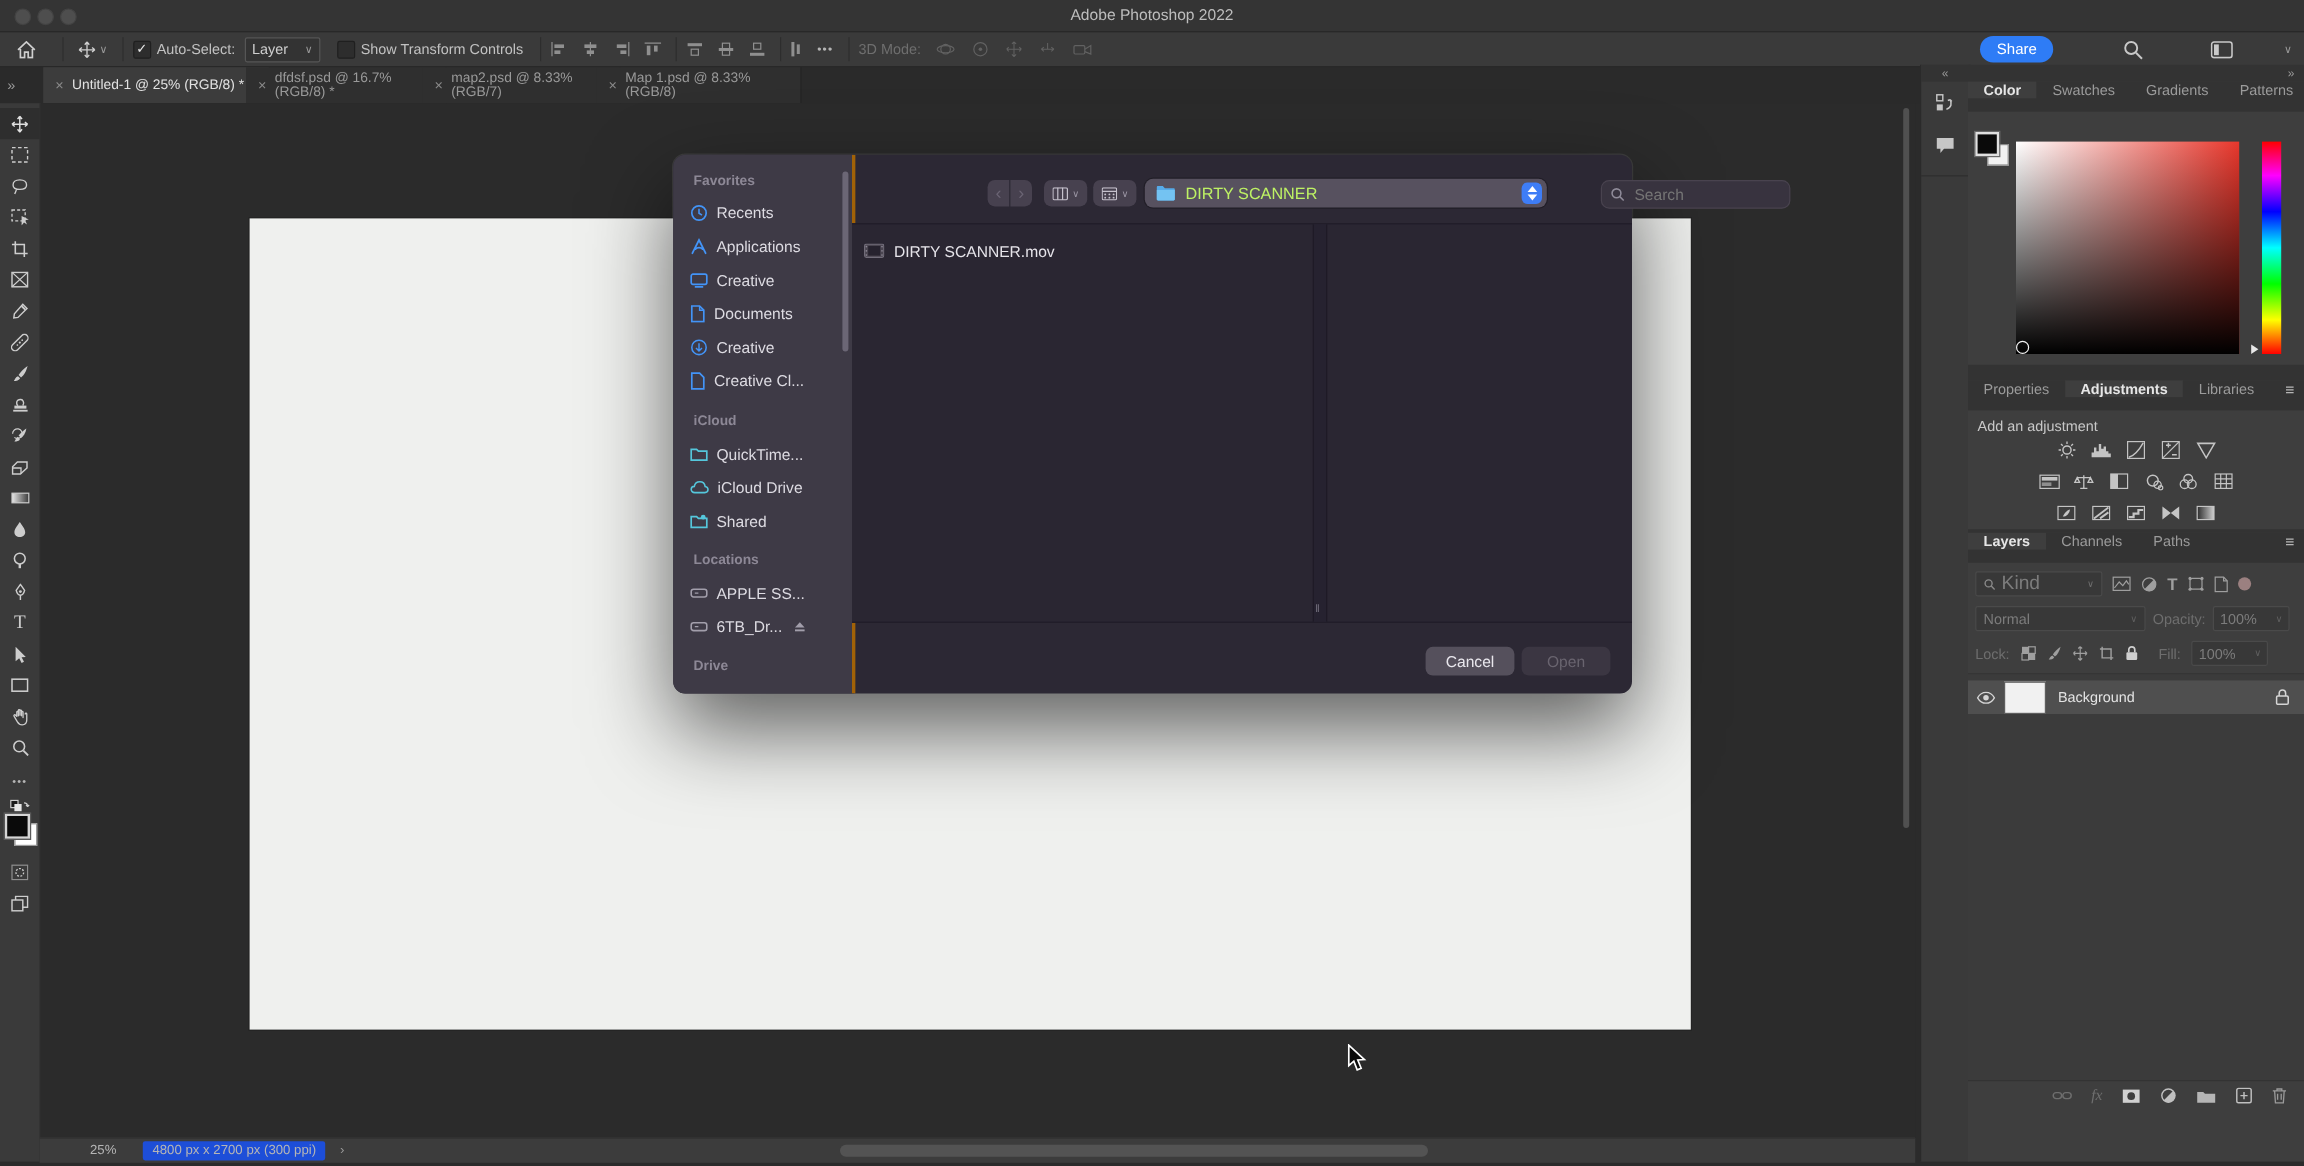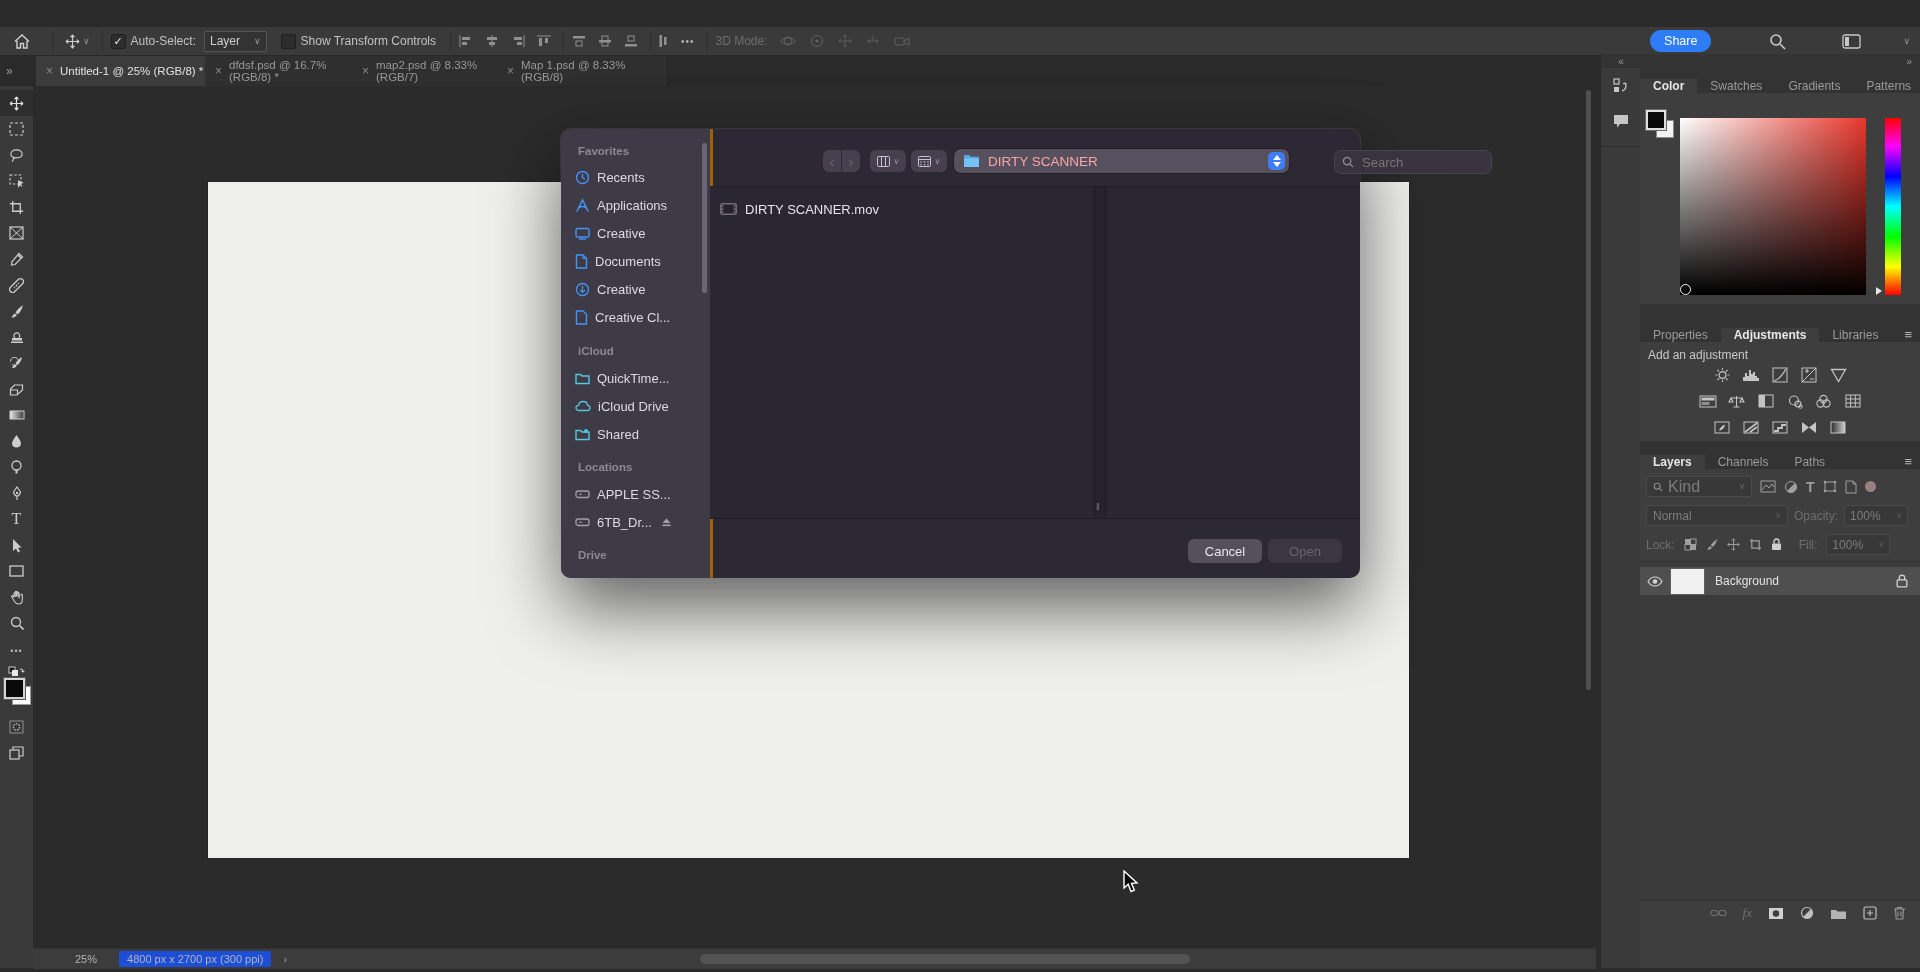--- a/index.html
+++ b/index.html
@@ -39,21 +39,21 @@
   .pasteboard{left:33px;top:86px;width:1563px;height:862px;background:#2b2b2b;}
   .canvas{position:absolute;left:175px;top:96px;width:1201px;height:676px;background:#eff0ee;box-shadow:0 0 0 1px #242424;}
   .vscroll{position:absolute;left:1553px;top:4px;width:5px;height:600px;background:#505050;border-radius:3px;}
   .statusbar{left:33px;top:948px;width:1563px;height:20px;background:#3c3c3c;border-top:1px solid #323232;color:#b5b5b5;font-size:11px;}
   .hscroll{position:absolute;left:667px;top:5px;width:490px;height:10px;background:#535353;border-radius:5px;}
 
   
   .dockstrip{left:1600px;top:54px;width:40px;height:914px;background:#3a3a3a;border-left:1px solid #2a2a2a;border-right:1px solid #2a2a2a;}
   .dock{left:1640px;top:54px;width:280px;height:914px;background:#3e3e3e;}
   .dockhead{height:14px;background:#333;color:#9a9a9a;font-size:10px;display:flex;align-items:center;}
-  .ptabs{height:25px;background:#333;display:flex;align-items:flex-end;color:#9b9b9b;font-size:12px;}
+  .ptabs{height:25px;background:#333;display:flex;align-items:flex-start;color:#9b9b9b;font-size:12px;}
   .ptab{padding:0 13px;display:flex;align-items:center;}
   .ptab.active{background:#3e3e3e;color:#e6e6e6;font-weight:bold;}
   .pmenu{margin-left:auto;color:#b5b5b5;padding:0 8px;display:flex;align-items:center;font-size:13px;}
   .spectrum{position:absolute;left:40px;top:50px;width:186px;height:177px;
     background:linear-gradient(to bottom,rgba(0,0,0,0) 0%,#000 100%),linear-gradient(to right,#fff 0%,#e8372c 100%);}
   .huebar{position:absolute;left:245px;top:50px;width:16px;height:177px;
     background:linear-gradient(to bottom,#f00 0%,#f0f 16%,#00f 33%,#0ff 50%,#0f0 67%,#ff0 84%,#f00 100%);}
   .adjicon{width:24px;height:20px;display:flex;align-items:center;justify-content:center;color:#c4c4c4;}
   .lrow-box{background:#383838;border:1px solid #4a4a4a;border-radius:2px;color:#7c7c7c;display:flex;align-items:center;}
   .layersel{position:absolute;left:0;width:280px;height:28px;background:#4f4f4f;display:flex;align-items:center;color:#e3e3e3;font-size:12px;}
@@ -75,20 +75,26 @@
   .dfooter{position:absolute;left:149px;top:388px;width:650px;height:61px;}
   .macbtn{position:absolute;top:22px;height:24px;border-radius:6px;font-size:13px;display:flex;align-items:center;justify-content:center;}
 
   .lbl{white-space:nowrap;}
 </style>
 </head>
 <body>
 
 <div id="screen">
 
+  <div class="abs titlebar">
+    <span class="tl" style="left:12px;"></span>
+    <span class="tl" style="left:31px;"></span>
+    <span class="tl" style="left:50px;"></span>
+    <div class="title">Adobe Photoshop 2022</div>
+  </div>
 
   <div class="abs optionsbar row">
     <span class="tool" style="position:static;width:44px;">
       <svg width="16" height="15" viewBox="0 0 16 15">
           <path d="M1 7.5 L8 1 L15 7.5 M3 6.8 V14 H6.5 V9.5 H9.5 V14 H13 V6.8" stroke="#d0d0d0" stroke-width="1.4" fill="none"></path>
         </svg>
     </span>
     <span class="obar-sep"></span>
     <span class="row" style="gap:3px;padding:0 4px;">
       <svg width="15" height="15" viewBox="0 0 16 16">
@@ -779,21 +785,21 @@
             <circle cx="10" cy="8.7" r="0.8" fill="#c6c2cd"></circle>
           </svg>
         <span style="font-size:8px;color:#9a95a3;">∨</span>
       </span>
 
       <div class="abs row" style="left:244px;top:20px;width:335px;height:24px;background:#57515f;border-radius:7px;padding:0;box-shadow:0 0 0 1px rgba(0,0,0,.25);">
         <svg width="17" height="14" viewBox="0 0 17 14" style="margin-left:9px;">
             <path d="M1 2 C1 1.4 1.4 1 2 1 H6 L7.7 2.8 H15 C15.6 2.8 16 3.2 16 3.8 V12 C16 12.6 15.6 13 15 13 H2 C1.4 13 1 12.6 1 12 Z" fill="#56aae8"></path>
             <path d="M1 4.4 H16 V12 C16 12.6 15.6 13 15 13 H2 C1.4 13 1 12.6 1 12 Z" fill="#74c3f2"></path>
           </svg>
-        <span style="margin-left:8px;font-size:13.5px;color:#fca5a5;">DIRTY SCANNER</span>
+        <span style="margin-left:8px;font-size:13.5px;color:#bef264;">DIRTY SCANNER</span>
         <span class="abs" style="right:4px;top:3px;width:17px;height:18px;background:#3e7df6;border-radius:5px;">
           <span class="abs" style="left:4.5px;top:3px;width:0;height:0;border-left:4px solid transparent;border-right:4px solid transparent;border-bottom:5px solid #fff;"></span>
           <span class="abs" style="left:4.5px;top:10px;width:0;height:0;border-left:4px solid transparent;border-right:4px solid transparent;border-top:5px solid #fff;"></span>
         </span>
       </div>
 
       <div class="abs row" style="left:624px;top:21px;width:156px;height:22px;background:#38333f;border:1px solid #49434f;border-radius:7px;">
         <svg width="12" height="12" viewBox="0 0 13 13" style="margin-left:7px;">
             <circle cx="5.5" cy="5.5" r="4" stroke="#8f8b99" stroke-width="1.4" fill="none"></circle>
             <path d="M8.5 8.5 L12 12" stroke="#8f8b99" stroke-width="1.4"></path>

